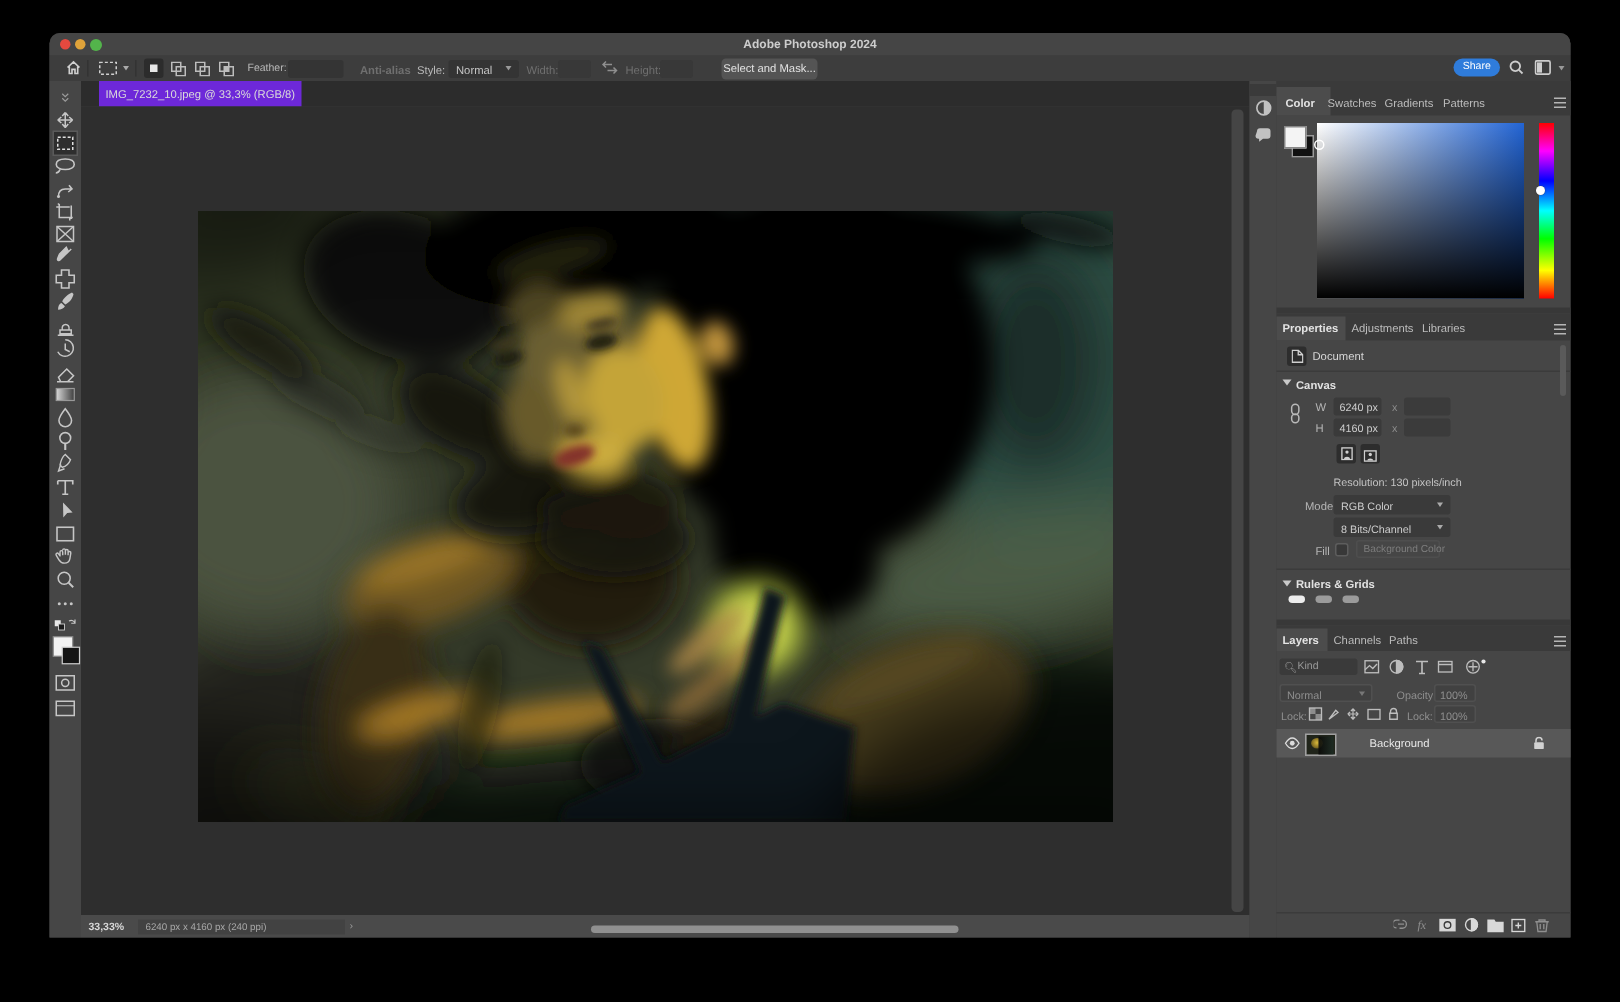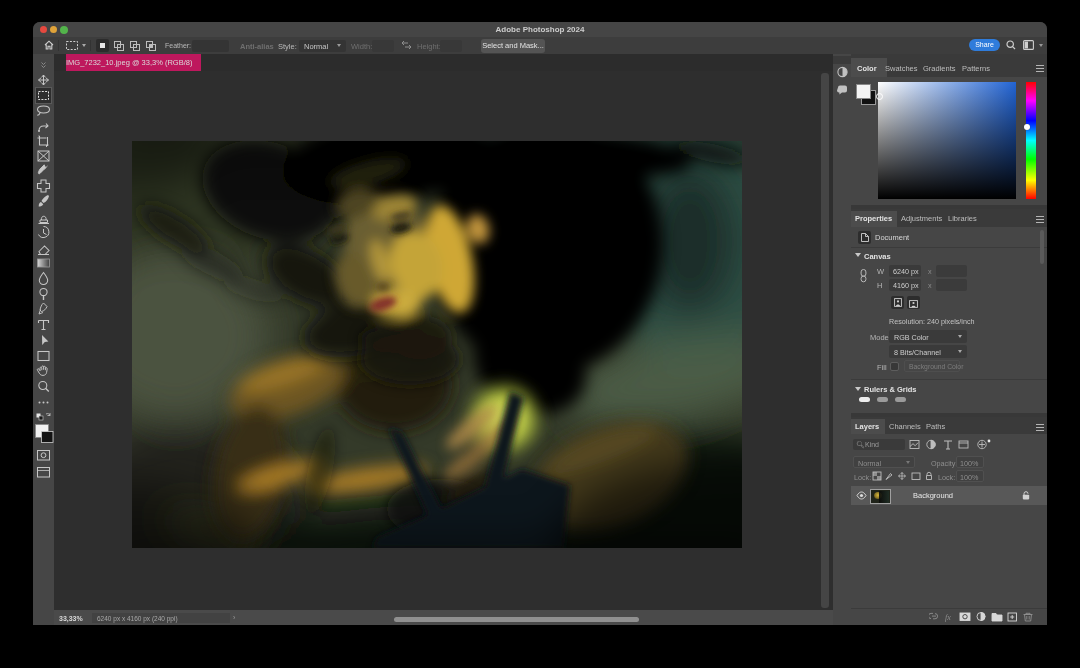--- a/index.html
+++ b/index.html
@@ -151,21 +151,21 @@
 
 <rect x="4.5" y="396.5" width="12" height="9.5" stroke-width="1"></rect>
       <circle cx="10.5" cy="401.2" r="2.4" stroke-width="1"></circle>
 
 <rect x="4.5" y="413.5" width="12" height="9.5" stroke-width="1"></rect>
       <path d="M4.5 416.5 h12" stroke-width="0.8"></path>
 </g>
 </svg>
 
 <div class="abs" style="left:54px;top:54px;width:779px;height:17px;background:#2c2c2c;"></div>
-<div class="abs" style="left:66px;top:54px;width:135px;height:17px;background:#be185d;color:#dadada;font-size:7.5px;line-height:17px;text-align:left;">IMG_7232_10.jpeg @ 33,3% (RGB/8)</div>
+<div class="abs" style="left:66px;top:54px;width:135px;height:17px;background:#6d28d9;color:#dadada;font-size:7.5px;line-height:17px;text-align:center;">IMG_7232_10.jpeg @ 33,3% (RGB/8)</div>
 
 <div class="abs" id="pasteboard" style="left:54px;top:71px;width:779px;height:539px;background:#2e2e2e;"></div>
 
 <svg class="abs" id="photo" style="left:132px;top:141px;" width="610" height="407" viewBox="0 0 610 407">
 <defs>
 <filter id="b18" x="-40%" y="-40%" width="180%" height="180%">
         <feGaussianBlur stdDeviation="18"></feGaussianBlur>
       </filter>
 <filter id="b10" x="-40%" y="-40%" width="180%" height="180%">
         <feGaussianBlur stdDeviation="10"></feGaussianBlur>
@@ -352,21 +352,21 @@
     <circle cx="4" cy="3.4" r="1.1" fill="#cfcfcf"></circle>
     <path d="M2 8 c0 -2 4 -2 4 0" fill="#cfcfcf"></path>
   </svg>
 <div class="abs" style="left:907px;top:296px;width:13px;height:13px;background:#2d2d2d;border-radius:2px;"></div>
 <svg class="abs" style="left:909px;top:299.5px;" width="9" height="8" viewBox="0 0 9 8">
     <rect x="0.6" y="0.6" width="7.8" height="6.8" fill="none" stroke="#cfcfcf" stroke-width="0.9"></rect>
     <circle cx="4.5" cy="3" r="1.1" fill="#cfcfcf"></circle>
     <path d="M2.5 7 c0 -1.8 4 -1.8 4 0" fill="#cfcfcf"></path>
   </svg>
 
-<div class="abs" style="left:889px;top:317px;font-size:7.2px;color:#c3c3c3;">Resolution: 240 pixels/inch</div>
+<div class="abs" style="left:889px;top:317px;font-size:7.2px;color:#c3c3c3;">Resolution: 130 pixels/inch</div>
 
 <div class="abs" style="left:870px;top:332.5px;font-size:7.5px;color:#b5b5b5;">Mode</div>
 <div class="abs" style="left:889px;top:330px;width:78px;height:13px;background:#3a3a3a;border-radius:2px;"></div>
 <div class="abs" style="left:894px;top:333px;font-size:7.2px;color:#cdcdcd;">RGB Color</div>
 <div class="abs" style="left:958px;top:335px;width:0;height:0;border-left:2.5px solid transparent;border-right:2.5px solid transparent;border-top:3px solid #aaa;"></div>
 <div class="abs" style="left:889px;top:345px;width:78px;height:13px;background:#3a3a3a;border-radius:2px;"></div>
 <div class="abs" style="left:894px;top:348px;font-size:7.2px;color:#cdcdcd;">8 Bits/Channel</div>
 <div class="abs" style="left:958px;top:350px;width:0;height:0;border-left:2.5px solid transparent;border-right:2.5px solid transparent;border-top:3px solid #aaa;"></div>
 
 <div class="abs" style="left:877px;top:363px;font-size:7.5px;color:#b5b5b5;">Fill</div>

